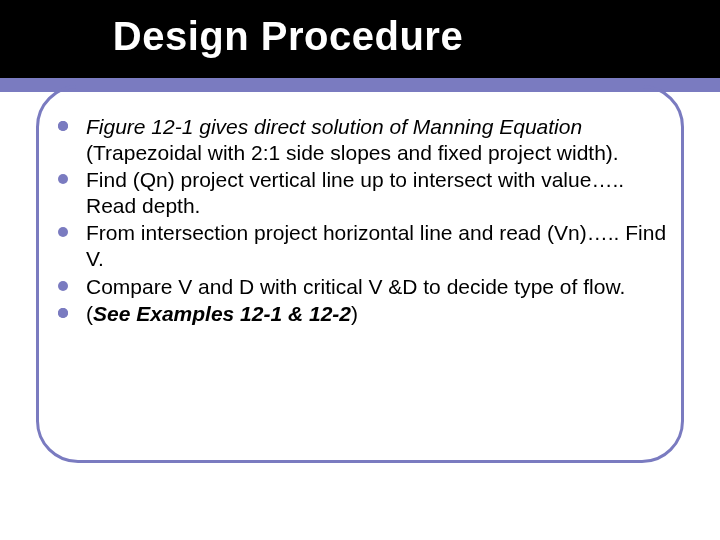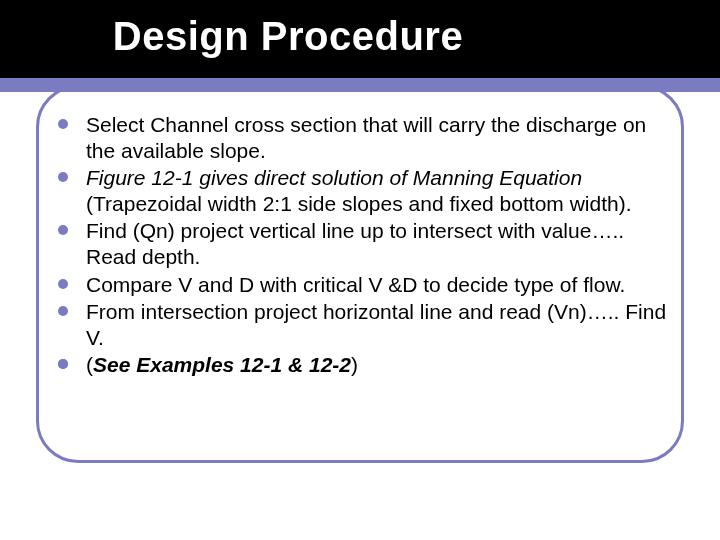--- a/index.html
+++ b/index.html
@@ -89,22 +89,22 @@
 </head>
 <body>
 
 <div class="slide">
   <div class="top-black"></div>
   <div class="title">Design Procedure</div>
   <div class="accent-bar"></div>
   <div class="frame"></div>
   <div class="content">
     <ul class="bullets" id="bullet-list">
-        <li><span class="dot"></span><span>Select Channel cross section that will carry the discharge on the available slope.</span></li>
-        <li><span class="dot"></span><span class="italic"> Figure 12-1 gives direct solution of Manning Equation</span><span> (Trapezoidal width 2:1 side slopes and fixed bottom width).</span></li>
+        <li><span class="dot"></span></li>
+        <li><span class="dot"></span><span class="italic"> Figure 12-1 gives direct solution of Manning Equation</span><span> (Trapezoidal with 2:1 side slopes and fixed project width).</span></li>
         <li><span class="dot"></span><span>Find (Qn) project vertical line up to intersect with value….. Read depth.</span></li>
+        <li><span class="dot"></span><span>From intersection project horizontal line and read (Vn)….. Find V.</span></li>
         <li><span class="dot"></span><span>Compare V and D with critical V &amp;D to decide type of flow.</span></li>
-        <li><span class="dot"></span><span>From intersection project horizontal line and read (Vn)….. Find V.</span></li>
         <li><span class="dot"></span></li>
         <li><span class="dot"></span><span>(</span><span class="bolditalic">See Examples 12-1 &amp; 12-2</span><span>)</span></li>
       </ul>
   </div>
 </div>
 
 </body></html>

